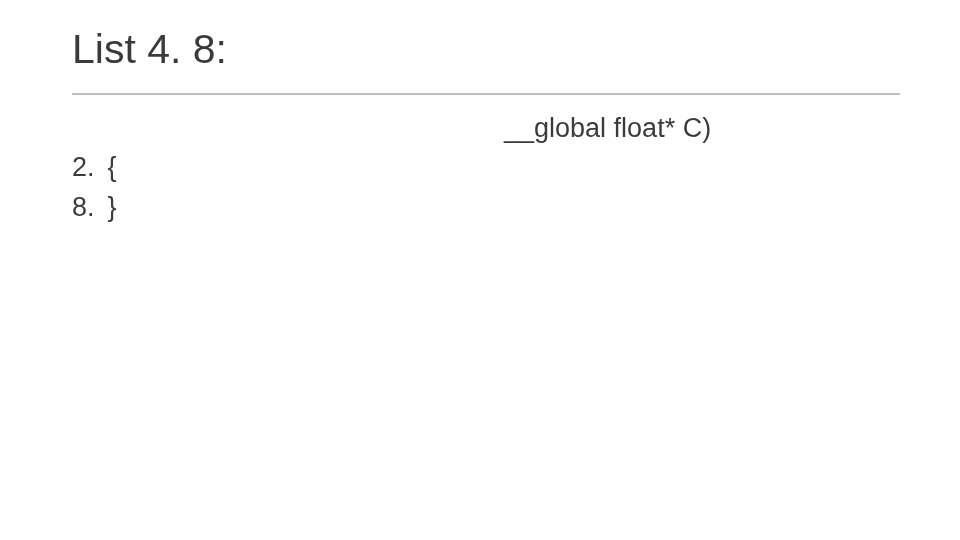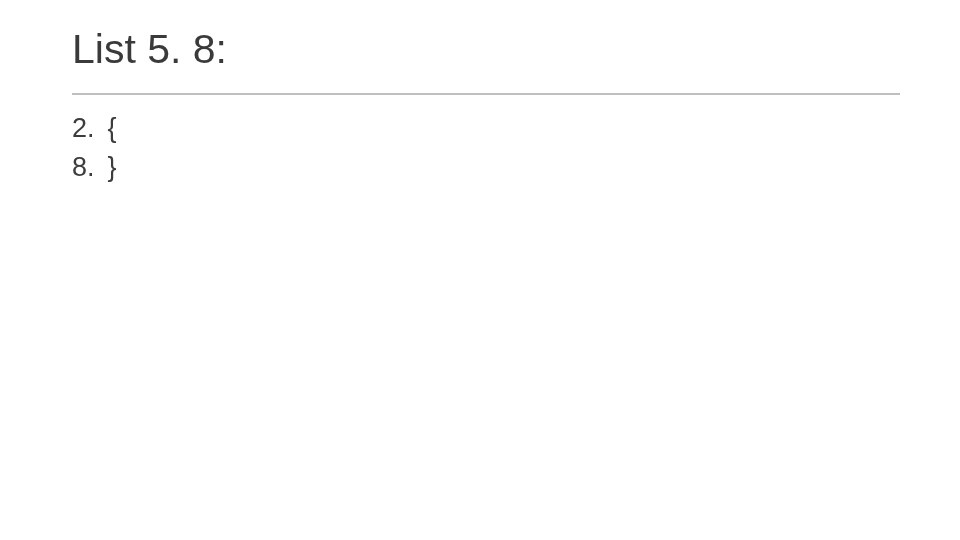--- a/index.html
+++ b/index.html
@@ -34,21 +34,22 @@
   }
   .code .row { display: block; white-space: pre; }
   .num { display: inline-block; min-width: 28px; }
   .ind { display: inline-block; width: 48px; }
   .paramline { padding-left: 432px; display: block; }
 </style>
 </head>
 <body>
 
 <div class="title">
-  <span>List 5. 8:</span>
+  <span>List 4. 8:</span>
 </div>
 
 <hr class="hr">
 
 <div class="code">
+  <span class="row paramline"><span>__global float* C)</span></span>
   <span class="row"><span class="num">2.</span><span> {</span></span>
   <span class="row"><span class="num">8.</span><span> }</span></span>
 </div>
 
 </body></html>

